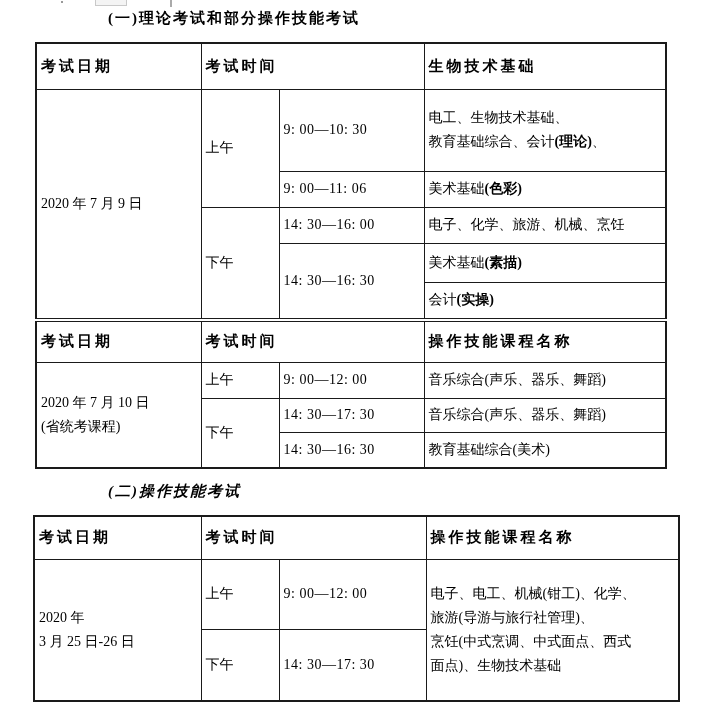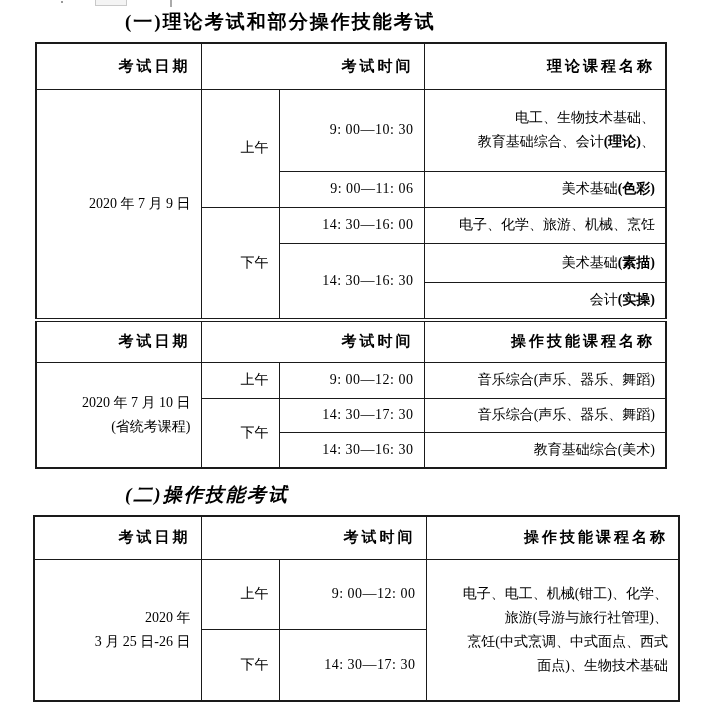--- a/index.html
+++ b/index.html
@@ -1,33 +1,33 @@
 <!DOCTYPE html>
 <html><head>
 <meta charset="utf-8">
 <style>
   html,body{margin:0;padding:0;}
   body{
     width:701px;height:711px;background:#ffffff;position:relative;overflow:hidden;
     font-family:"Liberation Serif","DejaVu Serif",serif;color:#000;
   }
   .section-title{
-    position:absolute;left:125px;font-size:19px;font-weight:bold;letter-spacing:2px;white-space:nowrap;
+    position:absolute;left:108px;font-size:15px;font-weight:bold;letter-spacing:2px;white-space:nowrap;
   }
   #title1{top:9px;}
   #title2{top:482px;font-style:italic;}
   table.tbl{
     position:absolute;border-collapse:collapse;table-layout:fixed;background:#fff;
     border:2px solid #1a1a1a;
   }
   #table1{left:35px;top:42px;width:630px;}
   #table2{left:33px;top:515px;width:645px;}
   .tbl th,.tbl td{
-    border:1px solid #1a1a1a;text-align:right;vertical-align:middle;
-    padding:0 10px;font-size:14px;line-height:1.7;overflow:hidden;
+    border:1px solid #1a1a1a;text-align:left;vertical-align:middle;
+    padding:0 4px;font-size:14px;line-height:1.7;overflow:hidden;
   }
   .tbl th{font-weight:bold;font-size:15px;letter-spacing:3px;}
   tr.dbl th{border-top:4px double #1a1a1a;}
   .b{font-weight:bold;}
   .dcell{line-height:2.2;}
   .course2{line-height:2.15;}
   .course4{line-height:2.2;}
   .time-cell{letter-spacing:0.5px;}
   
   .artifact{position:absolute;pointer-events:none;}
@@ -48,21 +48,21 @@
   <colgroup>
     <col style="width:165px">
       <col style="width:78px">
       <col style="width:145px">
       <col style="width:242px">
   </colgroup>
   <tbody>
       <tr style="height:46px">
     <th>考试日期</th>
     <th colspan="2">考试时间</th>
-    <th>理论课程名称</th>
+    <th>生物技术基础</th>
   </tr>
   <tr style="height:82px">
     <td rowspan="5" class="dcell">2020 年 7 月 9 日</td>
     <td rowspan="2">上午</td>
     <td class="time-cell">9: 00—10: 30</td>
     <td class="course2">
       <div>电工、生物技术基础、</div>
       <div><span>教育基础综合、会计</span><span class="b">(理论)</span><span>、</span></div>
     </td>
   </tr>

